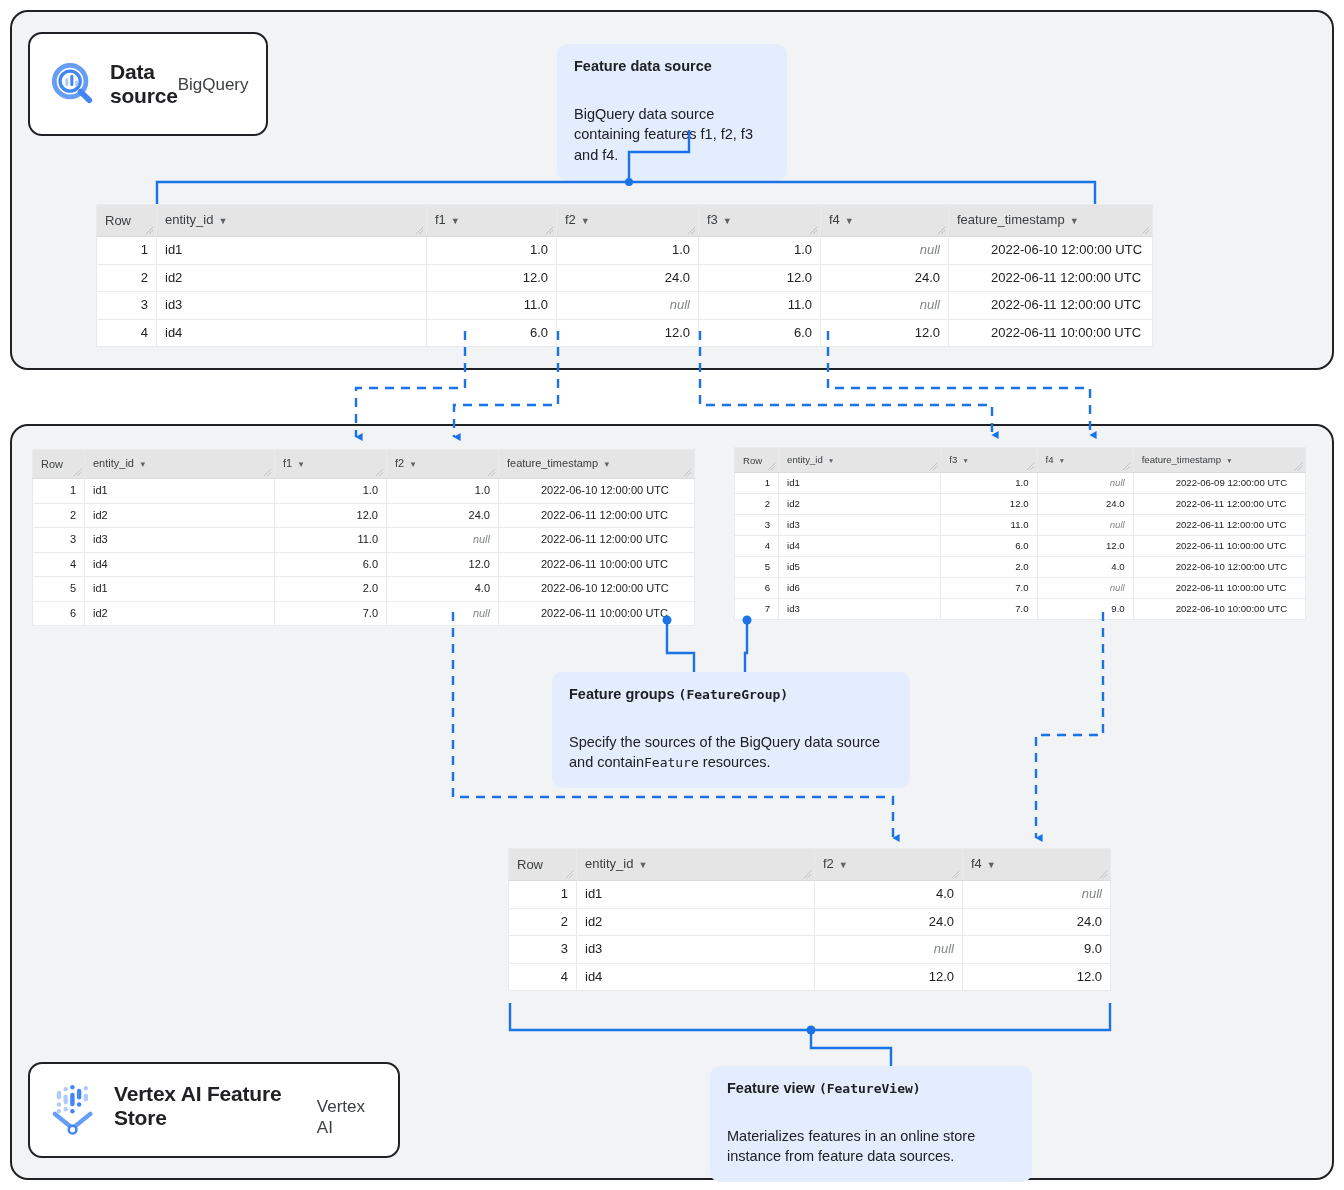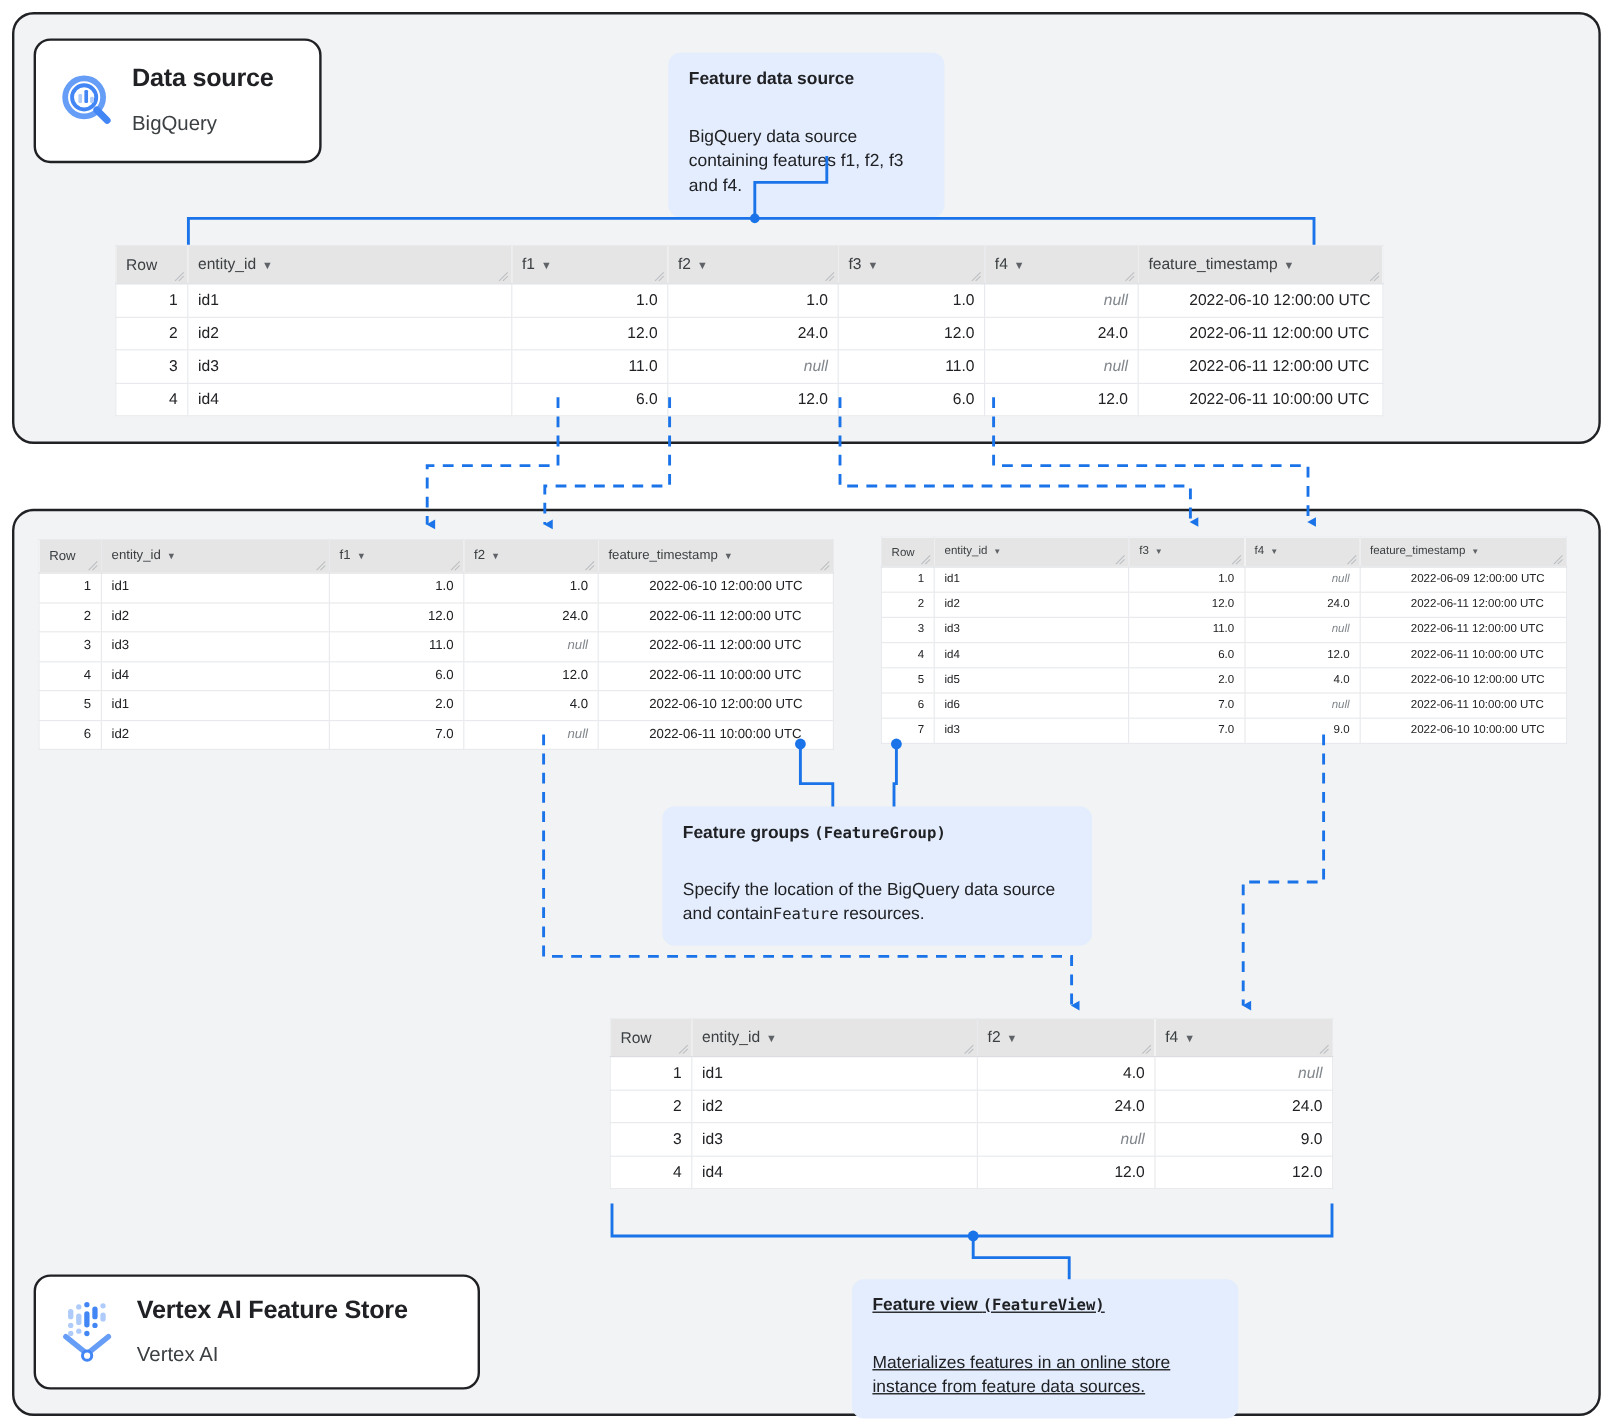--- a/index.html
+++ b/index.html
@@ -32,21 +32,21 @@
     background: #ffffff;
     border: 2.5px solid #202124;
     border-radius: 14px;
     display: flex;
     align-items: center;
     gap: 14px;
     padding: 0 20px;
   }
   #chip-bigquery { left: 28px; top: 32px; width: 240px; height: 104px; }
   #chip-vertex   { left: 28px; top: 1062px; width: 372px; height: 96px; }
-  .chip-text { display: flex; flex-direction: column; justify-content: space-between; }
+  .chip-text { display: flex; flex-direction: row; justify-content: space-between; }
   .chip-title {
     font-size: 21px; font-weight: bold; color: #202124;
     letter-spacing: -0.2px; line-height: 1.15;
   }
   .chip-sub {
     font-size: 17px; color: #3c4043; line-height: 1.25; margin-top: 14px;
   }
   .chip-icon { flex: 0 0 auto; display:flex; align-items:center; }
 
   
@@ -65,21 +65,21 @@
     font-weight: bold; font-size: 13px;
   }
   .callout-body {
     font-size: 14.5px; color: #202124; line-height: 1.42; margin-top: 28px;
   }
   .callout-body .mono {
     font-family: "DejaVu Sans Mono", monospace; font-size: 13px;
   }
   #callout-feature-data-source { left: 557px; top: 44px;  width: 230px; }
   #callout-feature-groups      { left: 552px; top: 672px; width: 358px; }
-  #callout-feature-view        { left: 710px; top: 1066px; width: 322px; text-decoration: underline; }
+  #callout-feature-view        { left: 710px; top: 1066px; width: 322px; }
 
   
   .tbl {
     position: absolute;
     background: #ffffff;
     border: 1px solid #dadce0;
     border-collapse: collapse;
     table-layout: fixed;
     font-family: "Liberation Sans", sans-serif;
   }
@@ -385,21 +385,21 @@
           <td class="ts">2022-06-10 10:00:00 UTC</td>
         </tr>
       </tbody>
     </table>
 
   <div class="callout" id="callout-feature-groups">
     <div class="callout-title">
       <span>Feature groups </span><span class="mono">(FeatureGroup)</span>
     </div>
     <div class="callout-body">
-      <span>Specify the location of the BigQuery data source and contain</span><span class="mono">Feature</span><span> resources.</span>
+      <span>Specify the sources of the BigQuery data source and contain</span><span class="mono">Feature</span><span> resources.</span>
     </div>
   </div>
 
   <table class="tbl tbl-lg" id="tbl-featureview">
       <colgroup>
         <col style="width:68px">
         <col style="width:238px">
         <col style="width:148px">
         <col style="width:148px">
       </colgroup>

